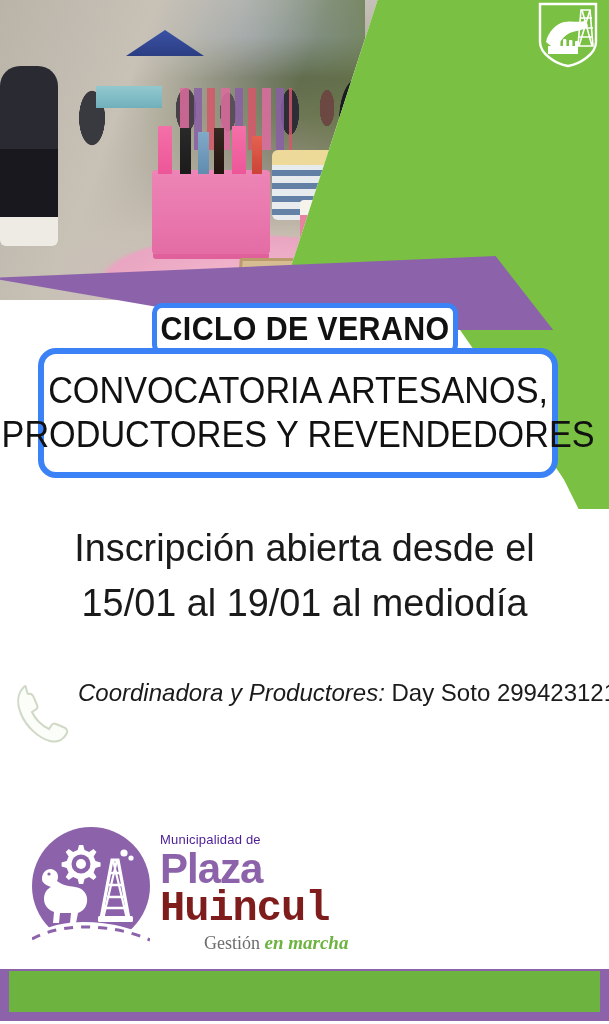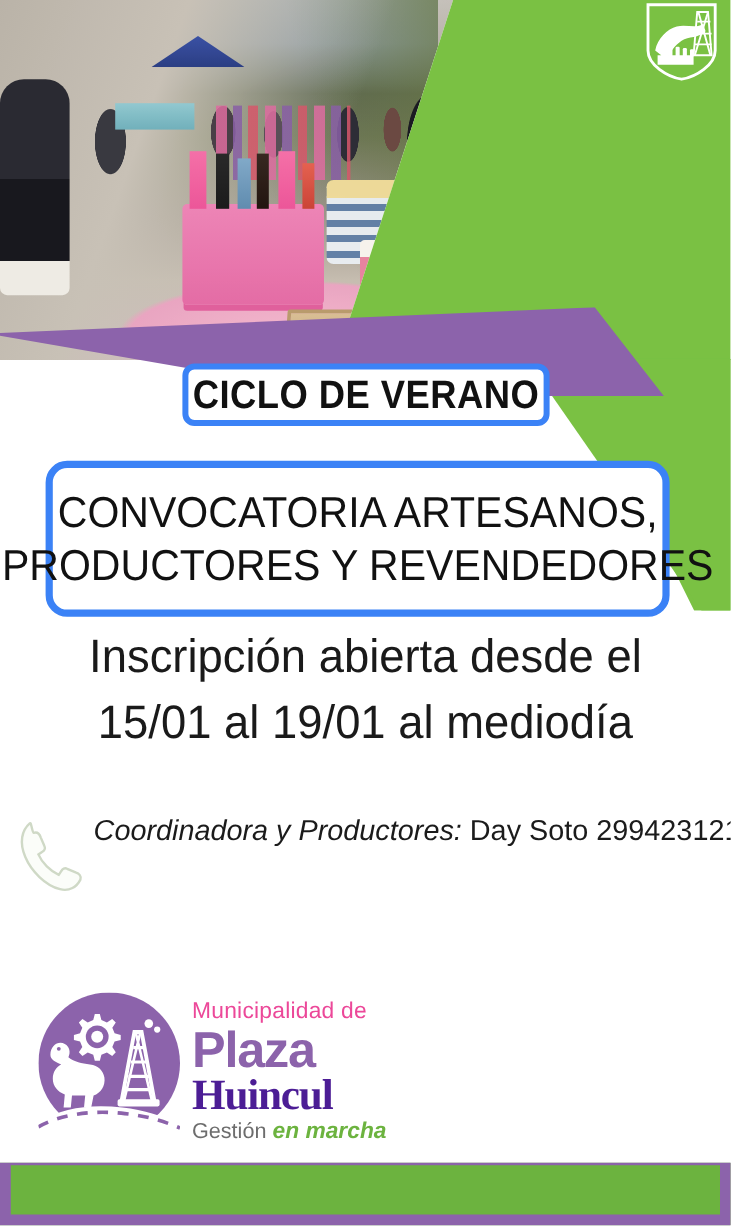--- a/index.html
+++ b/index.html
@@ -208,21 +208,21 @@
   #badge-ciclo .btxt {
     font-family: "Liberation Sans Narrow", "Liberation Sans", sans-serif;
     font-weight: 700;
     font-size: 33px;
     letter-spacing: 0.4px;
     color: #111111;
     transform: scaleX(0.92);
     white-space: nowrap;
   }
   #badge-convocatoria {
-    left: 38px; top: 384px; width: 520px; height: 130px;
+    left: 38px; top: 348px; width: 520px; height: 130px;
     border-width: 6px;
     border-radius: 18px;
     flex-direction: column;
     padding: 0 24px;
   }
   #badge-convocatoria .btxt {
     font-family: "Liberation Sans Narrow", "Liberation Sans", sans-serif;
     font-weight: 400;
     font-size: 36px;
     line-height: 1.22;
@@ -269,48 +269,49 @@
   .logo-circle {
     position: absolute;
     left: 32px; top: 827px; width: 118px; height: 118px;
   }
   .logo-text {
     position: absolute;
     left: 160px; top: 833px; width: 280px;
   }
   .logo-muni {
     font-family: "Liberation Sans", sans-serif;
-    font-size: 19px;
-    color: #ec4899;
+    font-size: 13px;
+    color: #4c1d95;
     letter-spacing: .2px;
     line-height: 1;
     margin-bottom: 2px;
   }
   .logo-plaza {
     font-family: Liberation Sans, sans-serif;
     font-weight: 700;
     font-size: 42px;
     color: #8c63ab;
     line-height: .98;
     letter-spacing: -1px;
   }
   .logo-huincul {
-    font-family: Liberation Serif, serif;
+    font-family: Liberation Mono, monospace;
     font-weight: 700;
-    font-size: 36px;
-    color: #4c1d95;
+    font-size: 42px;
+    color: #7f1d1d;
     line-height: .98;
     letter-spacing: -1px;
   }
   .logo-gestion {
-    font-family: Liberation Sans, sans-serif;
+    font-family: Liberation Serif, serif;
     font-size: 18px;
     color: #6d6d6d;
     margin-top: 3px;
     line-height: 1;
+    margin-left: 44px;
   }
   .logo-gestion i {
     color: #6cb33f;
     font-weight: 700;
     font-style: italic;
     font-size: 19px;
   }
 
   
   #bottom-bar {

